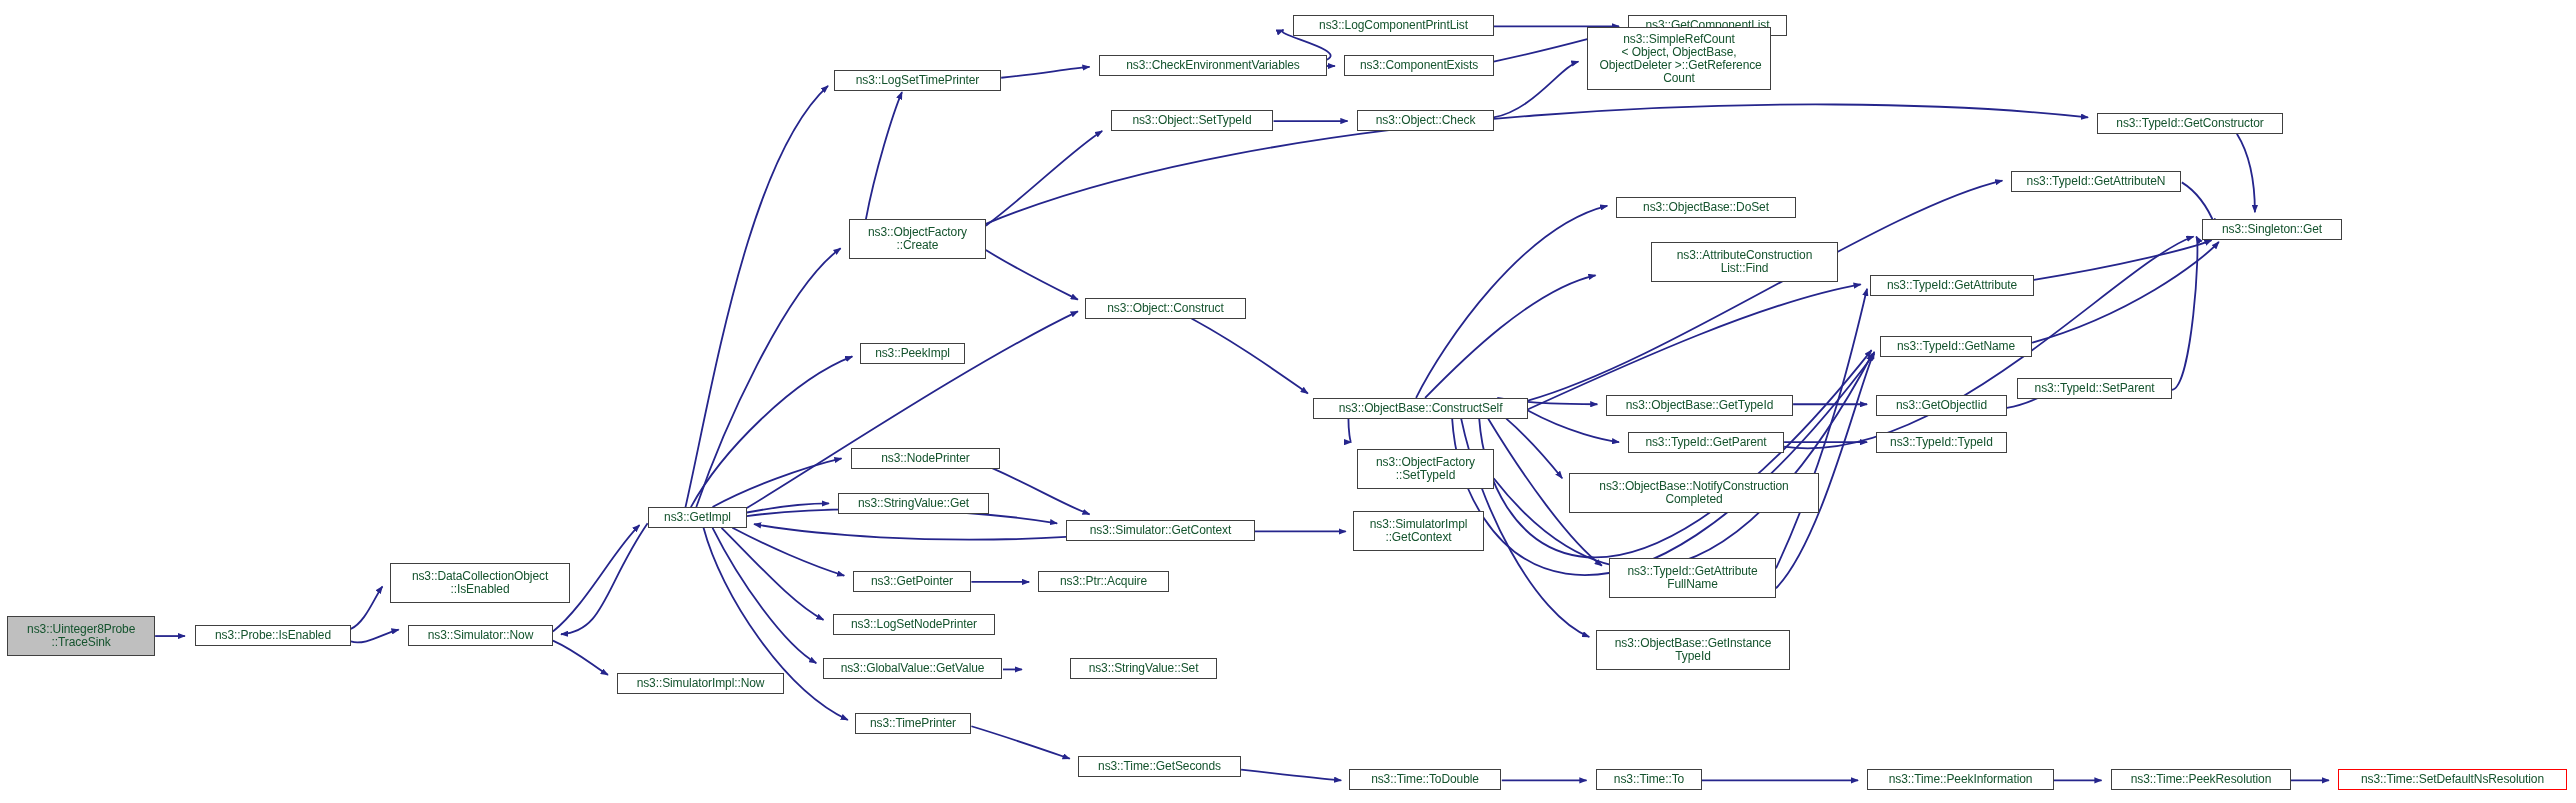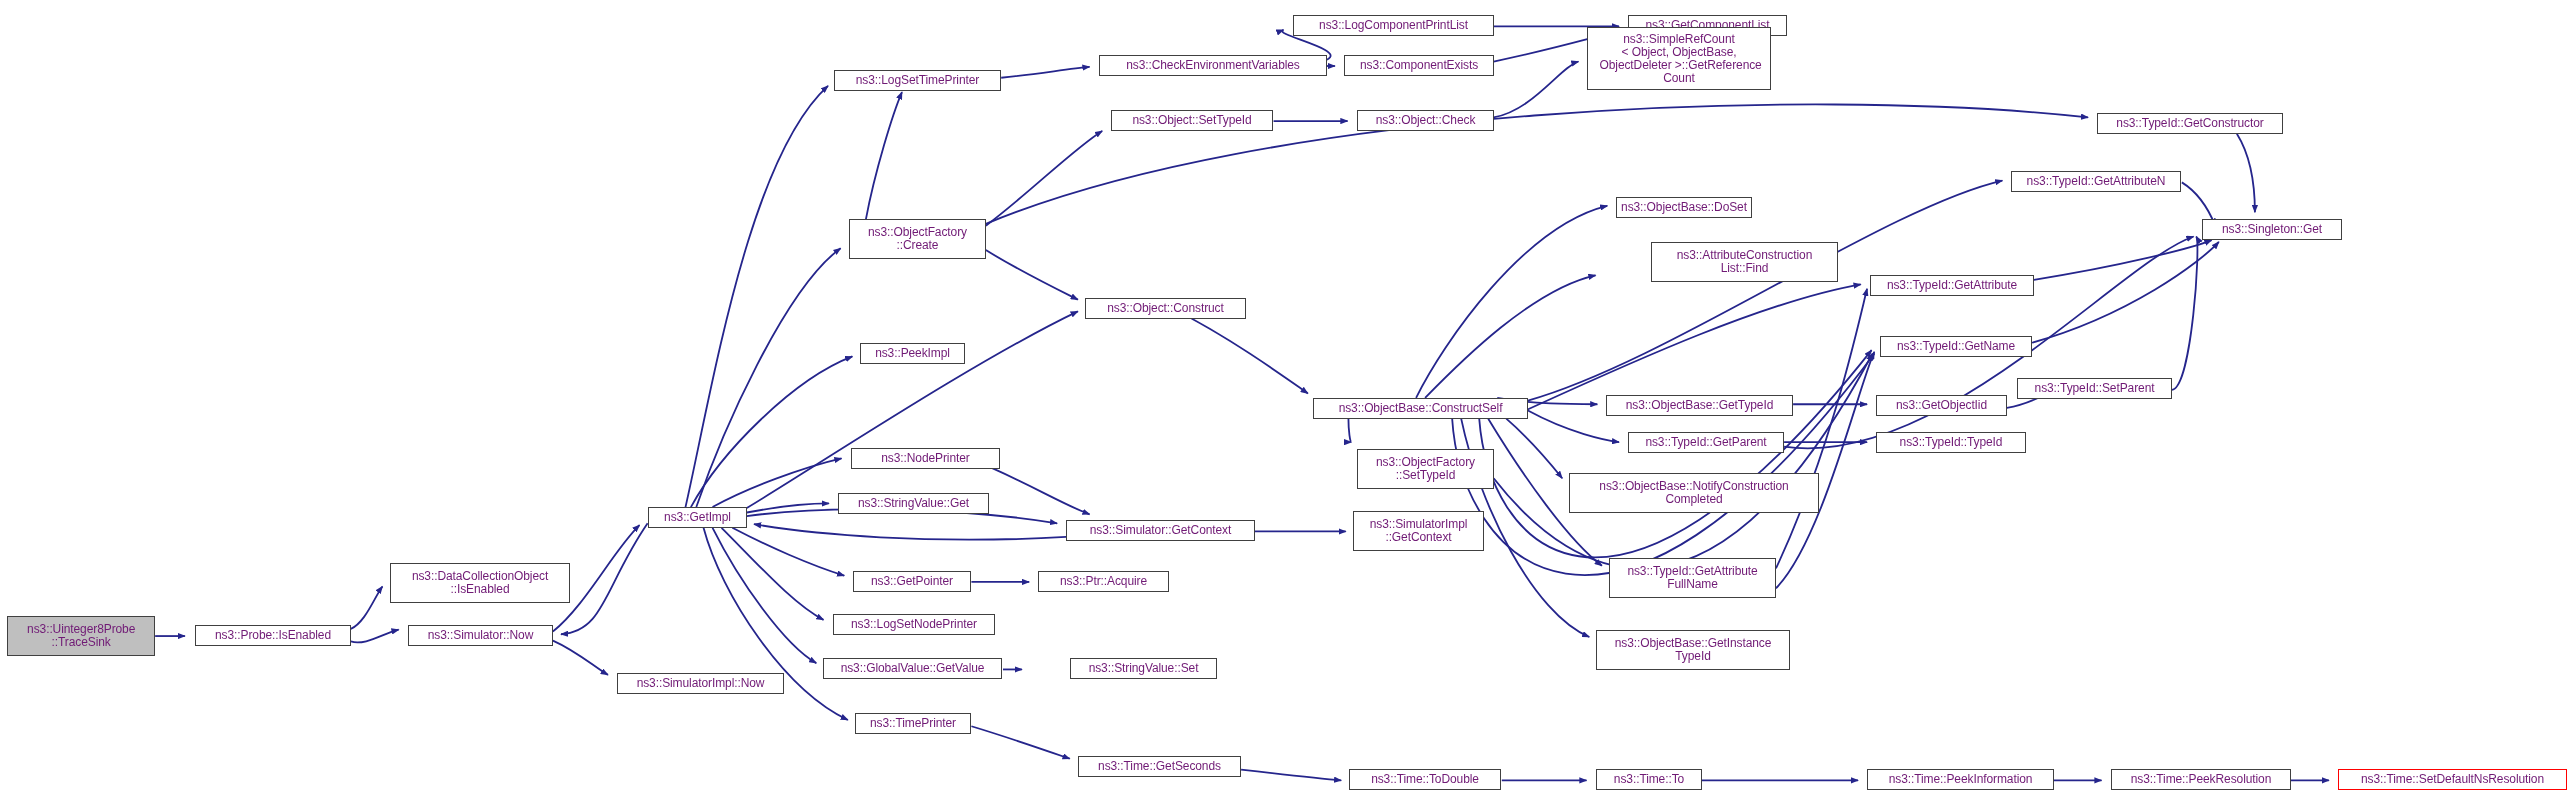--- a/index.html
+++ b/index.html
@@ -21,21 +21,21 @@
     top: 0;
     width: 2576px;
     height: 804px;
     pointer-events: none;
   }
   .node {
     position: absolute;
     box-sizing: border-box;
     border: 0.9px solid #404040;
     background: #ffffff;
-    color: #701a75;
+    color: #14532d;
     font-size: 12px;
     line-height: 13px;
     text-align: center;
     display: flex;
     align-items: center;
     justify-content: center;
     white-space: pre;
     letter-spacing: -0.1px;
     z-index: 5;
   }
@@ -154,35 +154,35 @@
       <div class="node" style="left: 1111px; top: 110px; width: 162px; height: 21px;"><span>ns3::Object::SetTypeId</span></div>
       <div class="node" style="left: 1357px; top: 110px; width: 137px; height: 21px;"><span>ns3::Object::Check</span></div>
       <div class="node" style="left: 1587px; top: 27px; width: 184px; height: 63px;"><span>ns3::SimpleRefCount
 &lt; Object, ObjectBase,
  ObjectDeleter &gt;::GetReference
 Count</span></div>
       <div class="node" style="left: 849px; top: 219px; width: 137px; height: 40px;"><span>ns3::ObjectFactory
 ::Create</span></div>
       <div class="node" style="left: 1085px; top: 298px; width: 161px; height: 21px;"><span>ns3::Object::Construct</span></div>
       <div class="node" style="left: 1313px; top: 398px; width: 215px; height: 21px;"><span>ns3::ObjectBase::ConstructSelf</span></div>
-      <div class="node" style="left: 1616px; top: 197px; width: 136px; height: 21px;"><span>ns3::ObjectBase::DoSet</span></div>
+      <div class="node" style="left: 1616px; top: 197px; width: 180px; height: 21px;"><span>ns3::ObjectBase::DoSet</span></div>
       <div class="node" style="left: 1605px; top: 242px; width: 187px; height: 40px; margin-left: 46px;"><span>ns3::AttributeConstruction
 List::Find</span></div>
       <div class="node" style="left: 1606px; top: 395px; width: 187px; height: 21px;"><span>ns3::ObjectBase::GetTypeId</span></div>
       <div class="node" style="left: 1628px; top: 432px; width: 156px; height: 21px;"><span>ns3::TypeId::GetParent</span></div>
       <div class="node" style="left: 1569px; top: 473px; width: 250px; height: 40px;"><span>ns3::ObjectBase::NotifyConstruction
 Completed</span></div>
       <div class="node" style="left: 1609px; top: 558px; width: 167px; height: 40px;"><span>ns3::TypeId::GetAttribute
 FullName</span></div>
       <div class="node" style="left: 1596px; top: 630px; width: 194px; height: 40px;"><span>ns3::ObjectBase::GetInstance
 TypeId</span></div>
       <div class="node" style="left: 1357px; top: 449px; width: 137px; height: 40px;"><span>ns3::ObjectFactory
 ::SetTypeId</span></div>
       <div class="node" style="left: 1876px; top: 395px; width: 131px; height: 21px;"><span>ns3::GetObjectIid</span></div>
-      <div class="node" style="left: 1876px; top: 432px; width: 150px; height: 21px;"><span>ns3::TypeId::TypeId</span></div>
+      <div class="node" style="left: 1876px; top: 432px; width: 131px; height: 21px;"><span>ns3::TypeId::TypeId</span></div>
       <div class="node" style="left: 2017px; top: 378px; width: 155px; height: 21px;"><span>ns3::TypeId::SetParent</span></div>
       <div class="node" style="left: 2011px; top: 171px; width: 170px; height: 21px;"><span>ns3::TypeId::GetAttributeN</span></div>
       <div class="node" style="left: 2097px; top: 113px; width: 186px; height: 21px;"><span>ns3::TypeId::GetConstructor</span></div>
       <div class="node" style="left: 1870px; top: 275px; width: 164px; height: 21px;"><span>ns3::TypeId::GetAttribute</span></div>
       <div class="node" style="left: 1880px; top: 336px; width: 152px; height: 21px;"><span>ns3::TypeId::GetName</span></div>
       <div class="node" style="left: 2202px; top: 219px; width: 140px; height: 21px;"><span>ns3::Singleton::Get</span></div>
       <div class="node" style="left: 1349px; top: 769px; width: 152px; height: 21px;"><span>ns3::Time::ToDouble</span></div>
       <div class="node" style="left: 1596px; top: 769px; width: 106px; height: 21px;"><span>ns3::Time::To</span></div>
       <div class="node" style="left: 1867px; top: 769px; width: 187px; height: 21px;"><span>ns3::Time::PeekInformation</span></div>
       <div class="node" style="left: 2111px; top: 769px; width: 180px; height: 21px;"><span>ns3::Time::PeekResolution</span></div>

